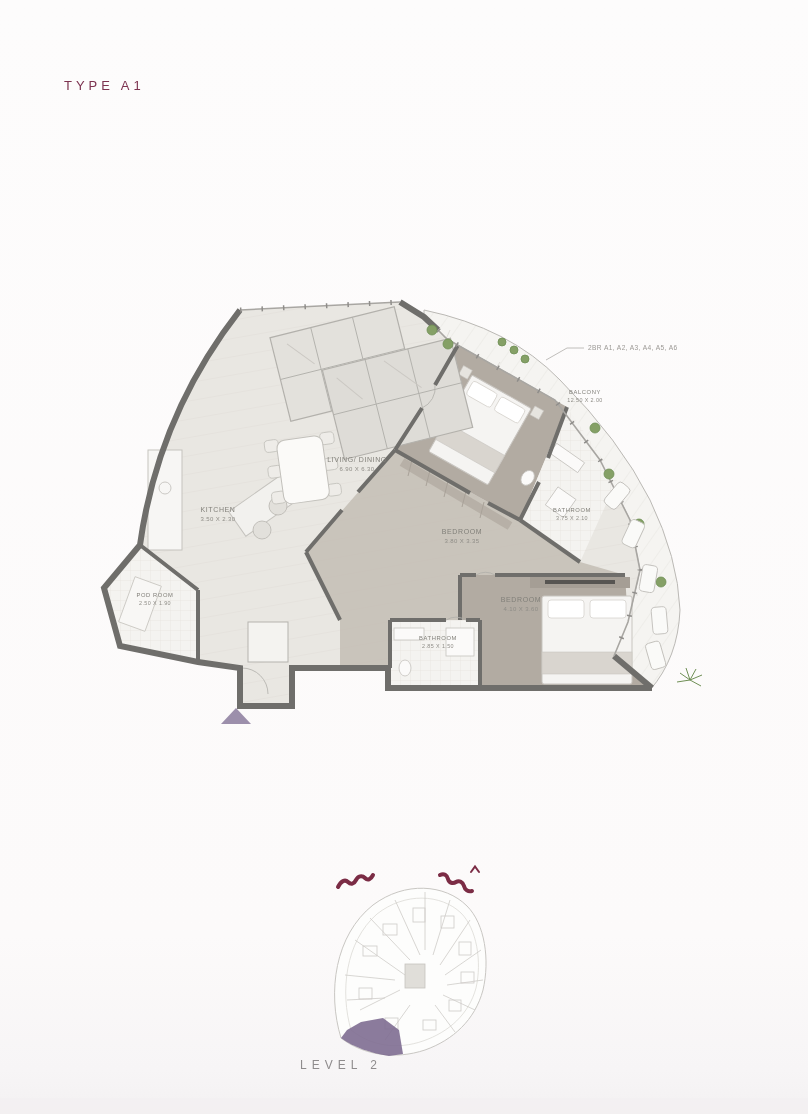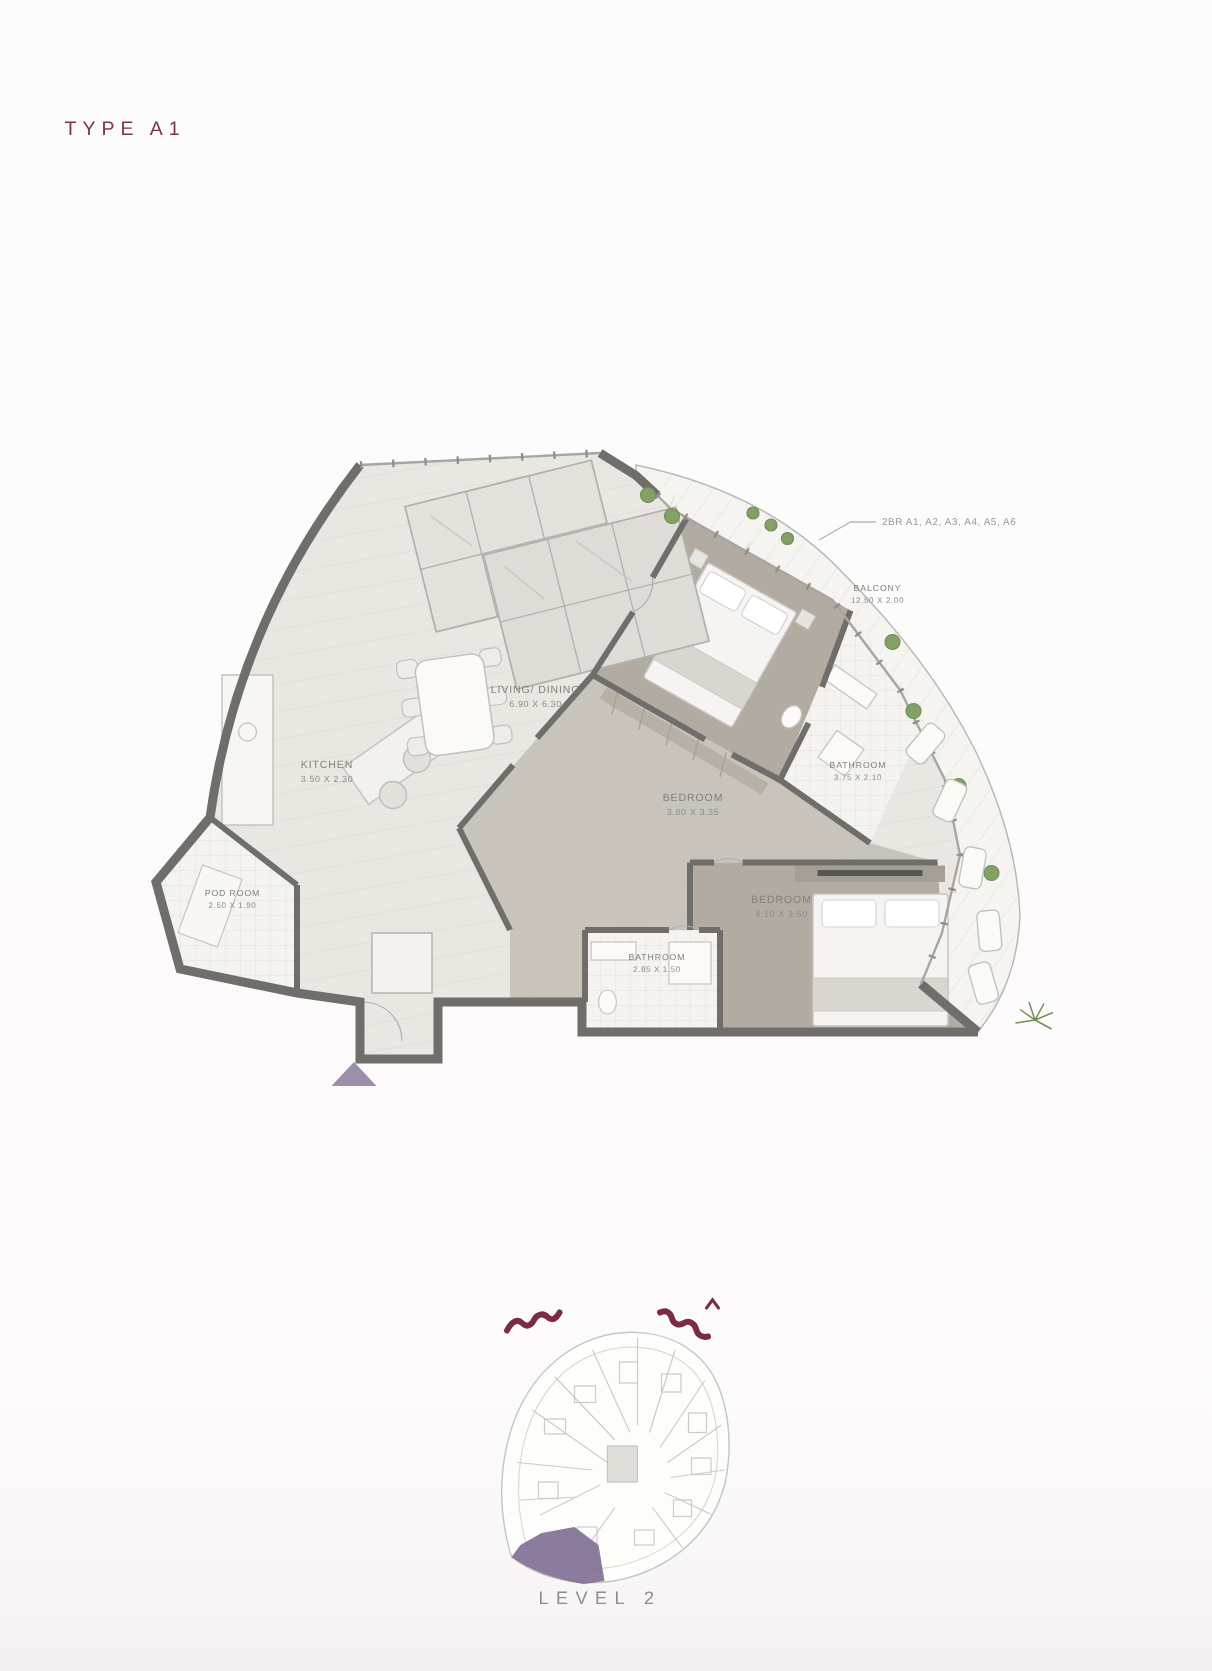--- a/index.html
+++ b/index.html
@@ -1,26 +1,26 @@
 <!DOCTYPE html>
 <html><head>
 <meta charset="utf-8">
 <style>
   html,body{margin:0;padding:0;}
   body{width:808px;height:1114px;font-family:"Liberation Sans",sans-serif;
        background:linear-gradient(180deg,#fdfcfc 0%,#fcfafa 84%,#f7f5f6 96%,#f3f1f2 100%);}
   .page{position:relative;width:808px;height:1114px;overflow:hidden;}
   .title{position:absolute;left:52px;top:16px;font-size:27px;font-weight:400;
          letter-spacing:4px;color:#75304a;}
-  .subtitle{position:absolute;left:43px;top:78px;font-size:13px;font-weight:400;
+  .subtitle{position:absolute;left:64px;top:78px;font-size:13px;font-weight:400;
             letter-spacing:4px;color:#7d3350;}
   .plan-wrap{position:absolute;left:90px;top:290px;width:640px;height:440px;}
   .deco-wrap{position:absolute;left:320px;top:855px;width:180px;height:50px;}
   .keyplan-wrap{position:absolute;left:325px;top:880px;width:180px;height:185px;}
-  .level-label{position:absolute;left:300px;top:1058px;width:200px;text-align:center;
+  .level-label{position:absolute;left:300px;top:1058px;width:200px;text-align:left;
                font-size:12px;letter-spacing:5px;color:#8f8c8d;}
   .footer-band{position:absolute;left:0;bottom:0;width:808px;height:16px;background:#f2f0f1;opacity:.7;}
   svg text{font-family:"Liberation Sans",sans-serif;}
   .room-name{font-size:7px;letter-spacing:.6px;fill:#82807a;}
   .room-dims{font-size:6px;letter-spacing:.4px;fill:#8f8d87;}
   .room-name.small{font-size:5.8px;}
   .room-dims.small{font-size:5.4px;}
   .annot{font-size:6.6px;letter-spacing:.4px;fill:#9b9894;}
 </style>
 </head>

